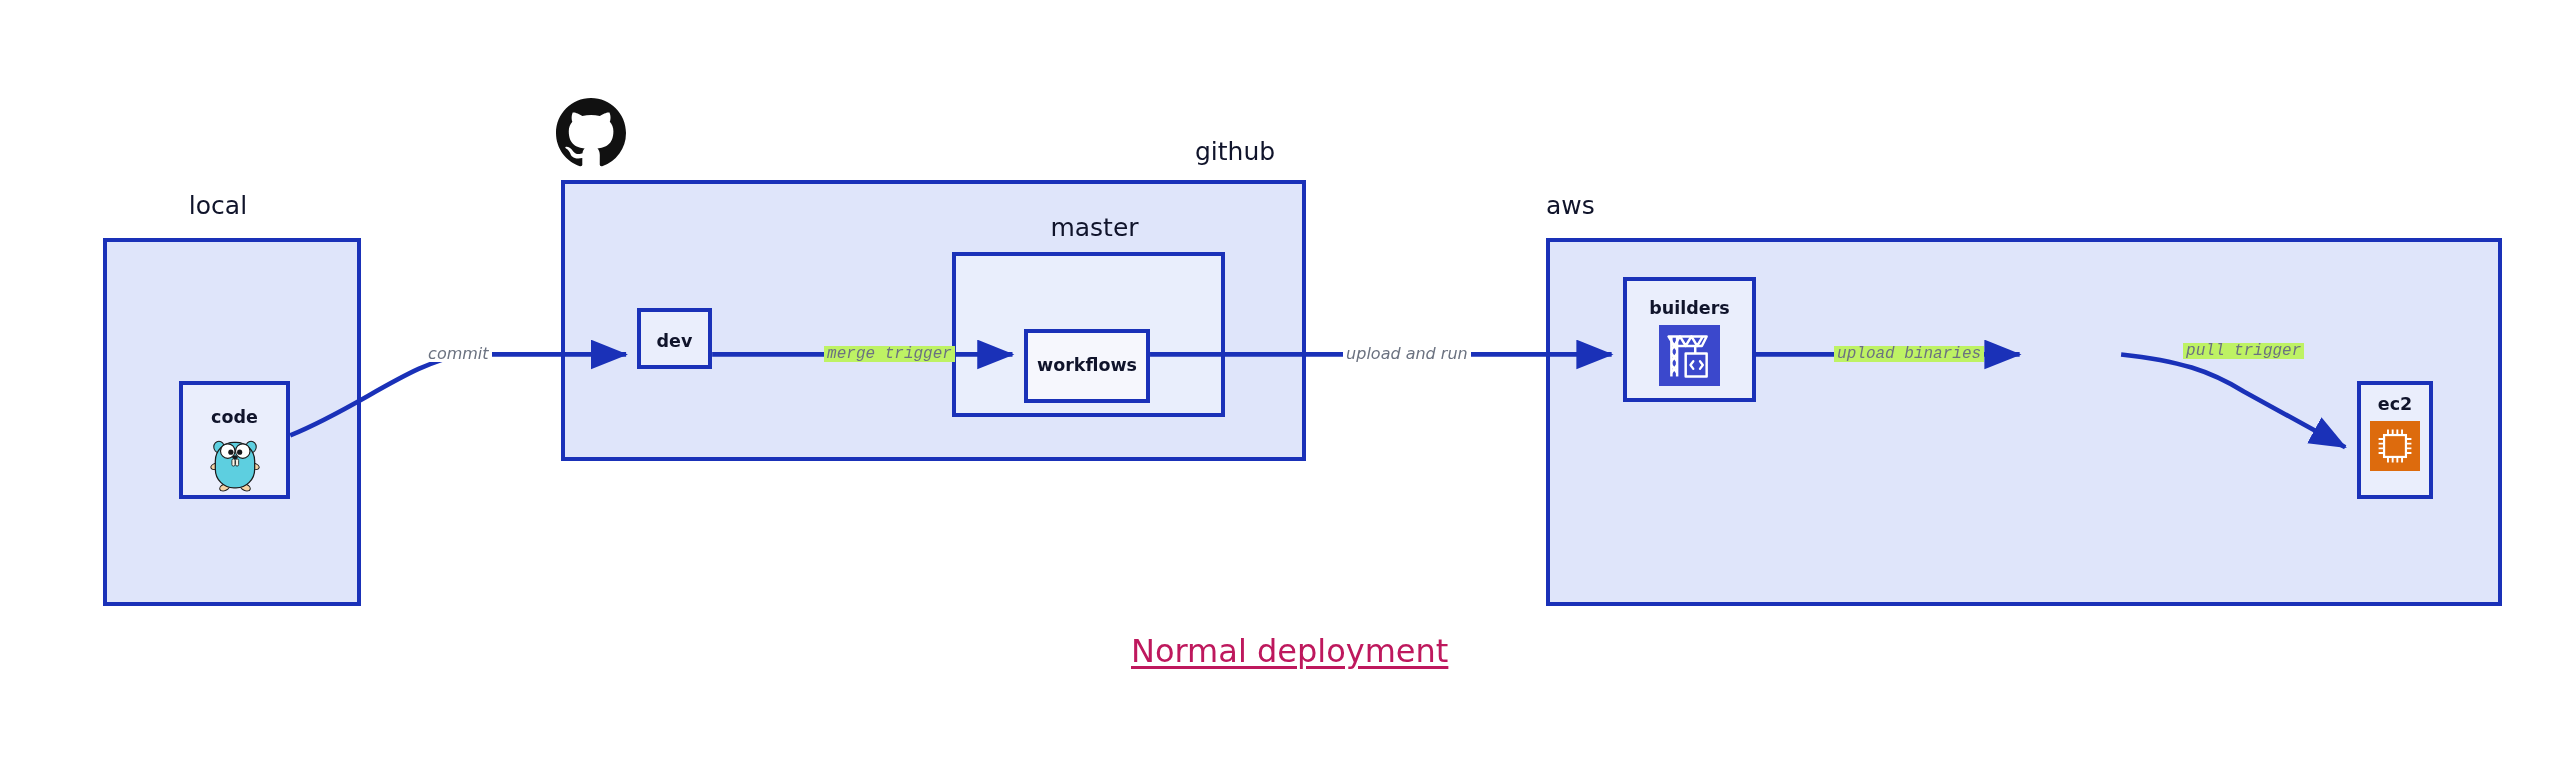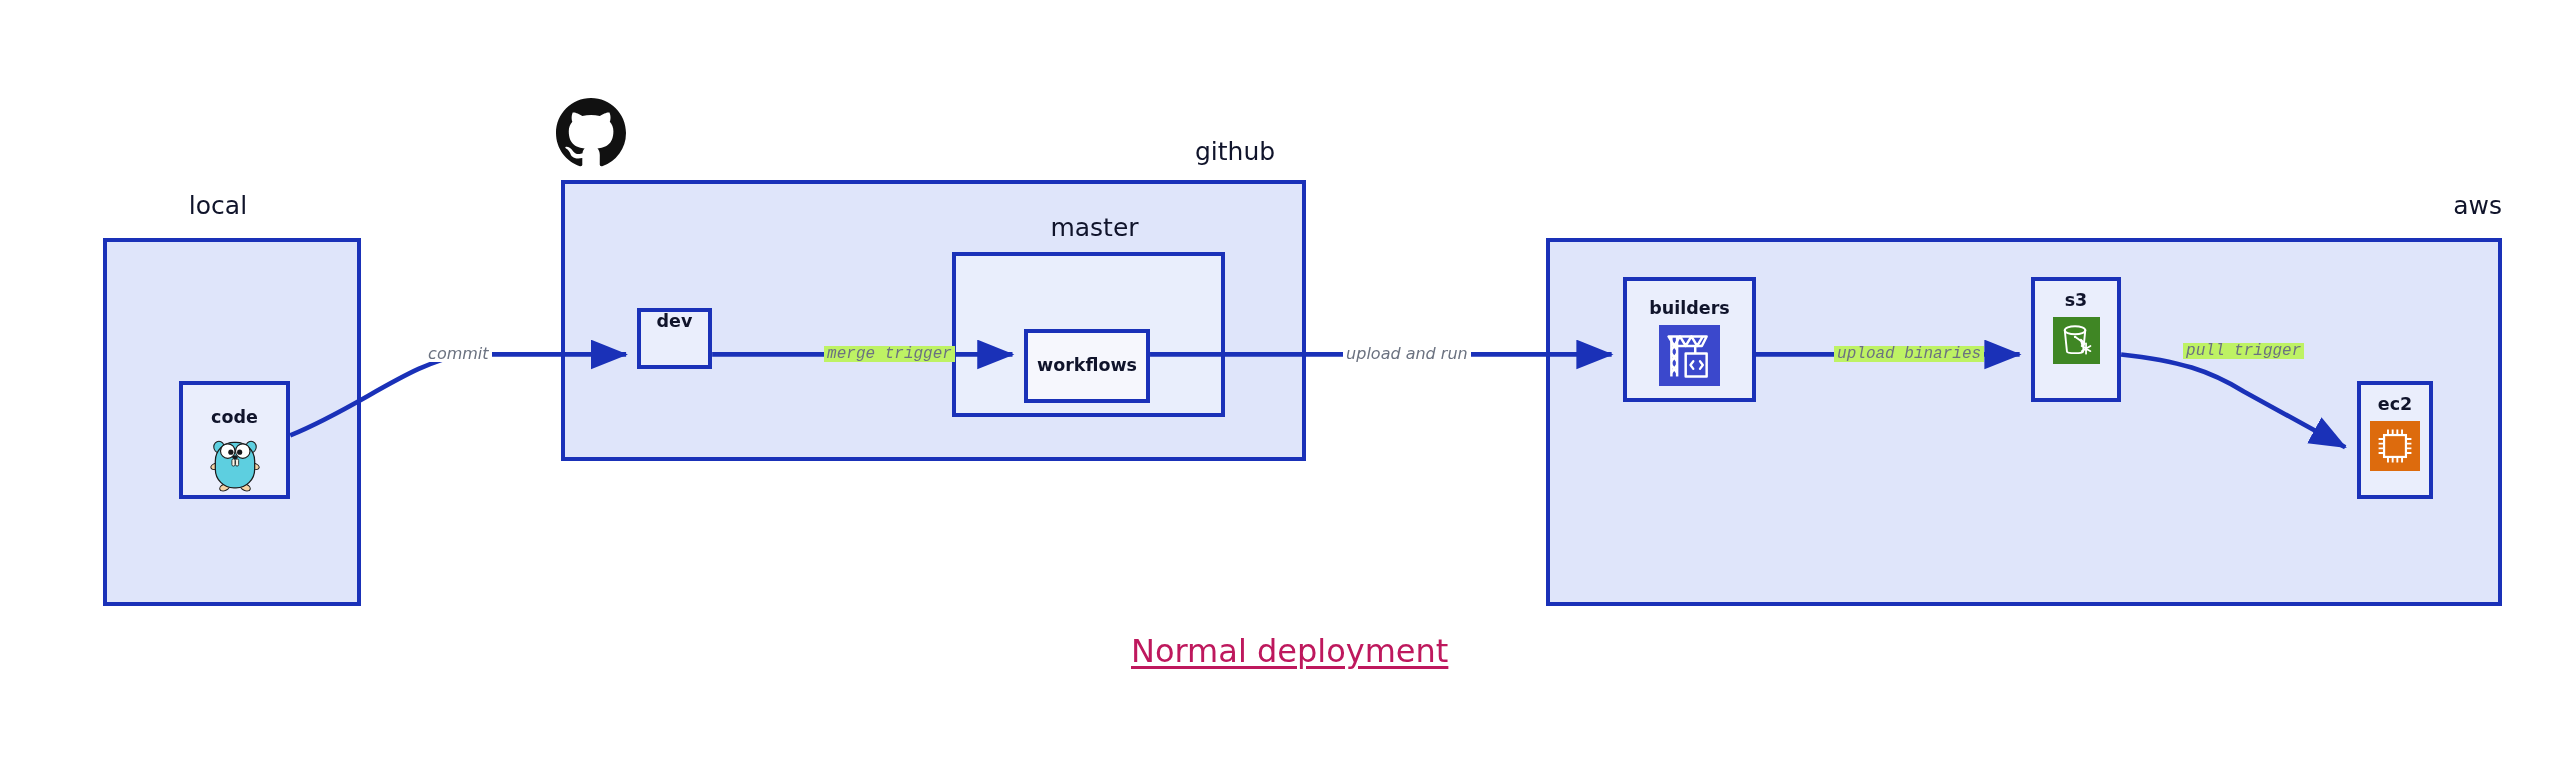--- a/index.html
+++ b/index.html
@@ -127,28 +127,28 @@
 
   <div class="container-label" style="left:1195px;top:139px;">github</div>
 
   <div class="container" style="left:561px;top:180px;width:745px;height:281px;"></div>
 
   <div class="container-label" style="left:958px;top:215px;width:273px;text-align:center;">master</div>
 
   <div class="container sub" style="left:952px;top:252px;width:273px;height:165px;"></div>
 
   <div class="node" style="left:637px;top:308px;width:75px;height:61px;">
-    <div class="node-label" style="margin-top:1px;">dev</div>
+    <div class="node-label" style="margin-top:21px;">dev</div>
   </div>
 
   <div class="node plain" style="left:1024px;top:329px;width:126px;height:74px;">
     <div class="node-label">workflows</div>
   </div>
 
-  <div class="container-label" style="left:1546px;top:193px;width:956px;text-align:right;">aws</div>
+  <div class="container-label" style="left:1546px;top:193px;width:956px;text-align:left;">aws</div>
 
   <div class="container" style="left:1546px;top:238px;width:956px;height:368px;"></div>
 
   <div class="node" style="left:1623px;top:277px;width:133px;height:125px;">
     <div class="node-label" style="margin-top:19px;">builders</div>
     <div class="node-icon" style="margin-top:7.2px;">
       <svg width="61" height="61" viewBox="0 0 64 64" aria-hidden="true">
         <rect x="0" y="0" width="64" height="64" fill="#3b48cc"></rect>
         <g fill="none" stroke="#ffffff" stroke-width="2.6" stroke-linejoin="round">
 
@@ -164,38 +164,20 @@
           <rect x="28" y="30" width="22" height="24"></rect>
         </g>
         <g fill="none" stroke="#ffffff" stroke-width="2.4" stroke-linecap="round" stroke-linejoin="round">
           <path d="M36 38 L33 42 L36 46"></path>
           <path d="M43 38 L46 42 L43 46"></path>
         </g>
       </svg>
     </div>
   </div>
 
-  <div class="node" style="left:2031px;top:277px;width:90px;height:125px;">
-    <div class="node-label" style="margin-top:11.3px;">s3</div>
-    <div class="node-icon" style="margin-top:7.2px;">
-      <svg width="47" height="47" viewBox="0 0 64 64" aria-hidden="true">
-        <rect x="0" y="0" width="64" height="64" fill="#3f8624"></rect>
-        <g fill="none" stroke="#ffffff" stroke-width="2.6" stroke-linejoin="round" stroke-linecap="round">
-          <ellipse cx="30" cy="18" rx="14" ry="5.5"></ellipse>
-          <path d="M16 18 L19 47 C19 50 41 50 41 47 L44 18"></path>
-          <path d="M30 27 L43 36"></path>
-          <path d="M38 31 L43 36 L40 39 Z" fill="#ffffff"></path>
-          <circle cx="30" cy="27" r="1.6" fill="#ffffff" stroke="none"></circle>
-        </g>
-        <g stroke="#ffffff" stroke-width="2.4" stroke-linecap="round">
-          <path d="M45 36 L45 50 M39 39.5 L51 46.5 M51 39.5 L39 46.5"></path>
-        </g>
-      </svg>
-    </div>
-  </div>
 
   <div class="node" style="left:2357px;top:381px;width:76px;height:118px;">
     <div class="node-label" style="margin-top:11.3px;">ec2</div>
     <div class="node-icon" style="margin-top:7.2px;">
       <svg width="50" height="50" viewBox="0 0 64 64" aria-hidden="true">
         <rect x="0" y="0" width="64" height="64" fill="#dd6b0d"></rect>
         <rect x="18" y="18" width="28" height="28" fill="none" stroke="#ffffff" stroke-width="2.8"></rect>
         <g stroke="#ffffff" stroke-width="2.4" stroke-linecap="butt">
           <path d="M23 18 L23 11 M29 18 L29 11 M35 18 L35 11 M41 18 L41 11"></path>
           <path d="M23 46 L23 53 M29 46 L29 53 M35 46 L35 53 M41 46 L41 53"></path>

